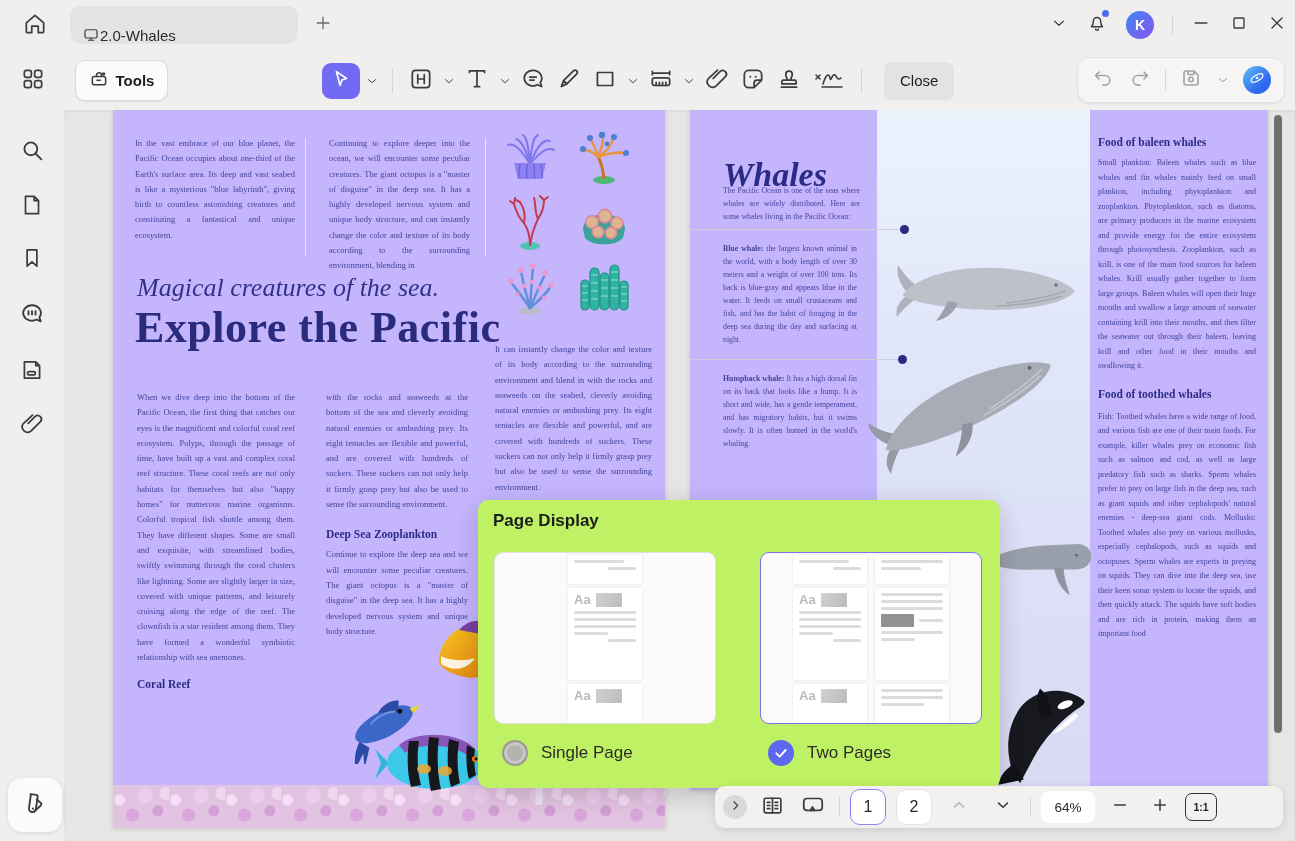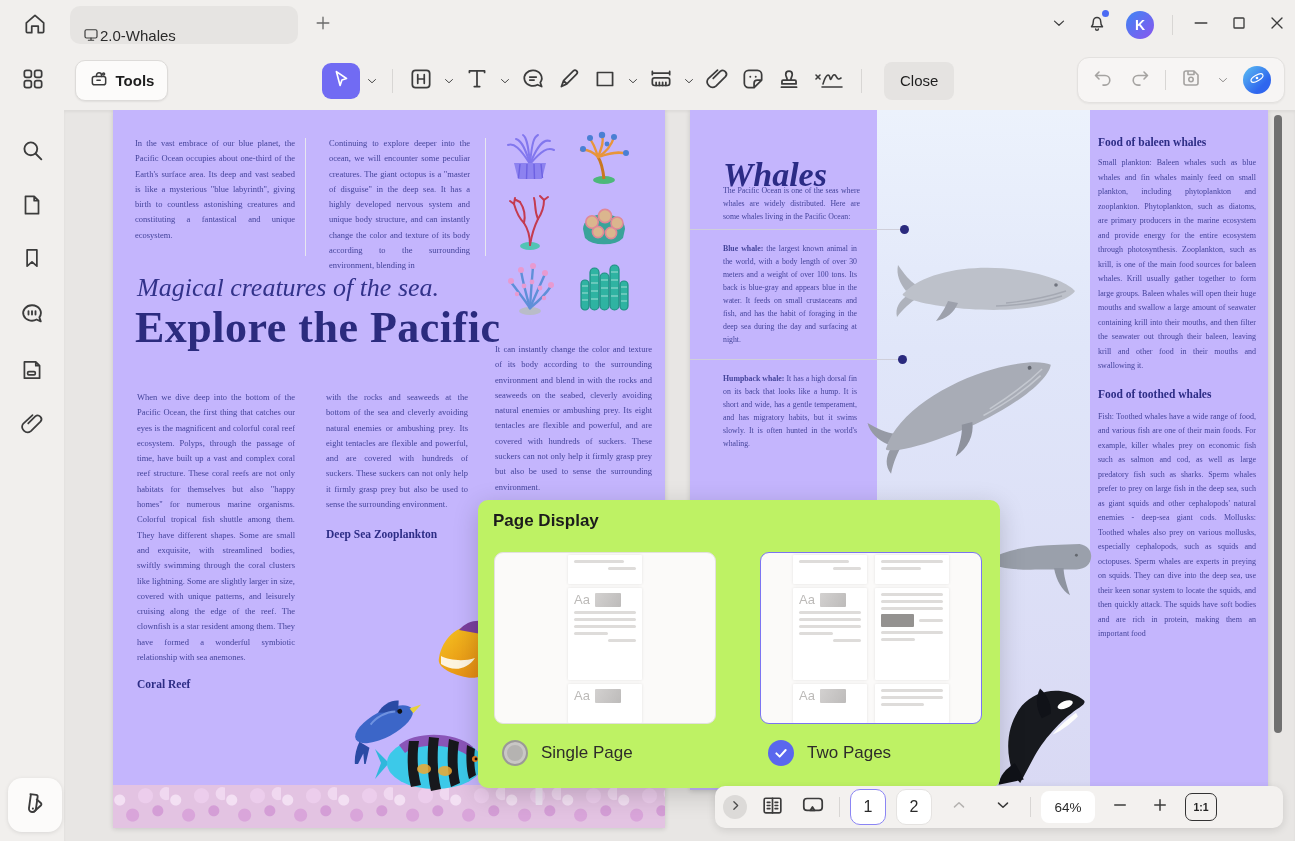--- a/index.html
+++ b/index.html
@@ -89,21 +89,21 @@
   .popup-title { position:absolute; left:15px; top:11px; font-size:17px; font-weight:bold; color:#1c1c1c; }
   .pv-card { position:absolute; top:52px; width:222px; height:172px; background:#fbfaf9; border-radius:9px;
              border:1px solid #e2e0de; display:flex; justify-content:center; gap:8px; overflow:hidden; padding-top:2px; }
   .pv-card.sel { border:1.6px solid #7b74f2; }
   .pv-col { width:74px; display:flex; flex-direction:column; gap:4px; }
   .pv-seg { background:#fff; box-shadow:0 0 3px rgba(0,0,0,.10); border-radius:1px; padding:5px 6px;
             display:flex; flex-direction:column; gap:4px; }
   .pv-line { height:3px; border-radius:2px; background:#dedcda; }
   .pv-line.short { width:55%; } .pv-line.right { align-self:flex-end; width:45%; }
   .pv-aa-row { display:flex; align-items:center; gap:5px; }
-  .pv-aa { font-size:13px; color:#bcbab8; font-weight:normal; line-height:14px; }
+  .pv-aa { font-size:13px; color:#bcbab8; font-weight:bold; line-height:14px; }
   .pv-img { width:26px; height:14px; background:linear-gradient(120deg,#d3d1d0,#bdbbba); border-radius:1px; }
   .pv-dense { width:34px; height:13px; background:#949290; border-radius:1px; }
   .opt-row { position:absolute; top:240px; display:flex; align-items:center; gap:13px; }
   .opt-label { font-size:17px; color:#2e2c2a; }
   .radio-off { width:26px; height:26px; border-radius:50%; background:#b5b3b1; border:2px solid #9b9997;
                box-shadow:inset 0 0 0 3px #c9c7c5; }
   .check-on { width:26px; height:26px; border-radius:50%; background:#5a67ee; display:flex; align-items:center; justify-content:center; }
 
   
   .bottombar { position:absolute; left:715px; top:786px; width:568px; height:42px; border-radius:10px;
@@ -459,20 +459,21 @@
       <div class="subtitle serif">Magical creatures of the sea.</div>
       <div class="big-title serif">Explore the Pacific</div>
 
       <div style="position:absolute; left:24px; top:280px; width:158px">
         <div class="body-txt">When we dive deep into the bottom of the Pacific Ocean, the first thing that catches our eyes is the magnificent and colorful coral reef ecosystem. Polyps, through the passage of time, have built up a vast and complex coral reef structure. These coral reefs are not only habitats for themselves but also "happy homes" for numerous marine organisms. Colorful tropical fish shuttle among them. They have different shapes. Some are small and exquisite, with streamlined bodies, swiftly swimming through the coral clusters like lightning. Some are slightly larger in size, covered with unique patterns, and leisurely cruising along the edge of the reef. The clownfish is a star resident among them. They have formed a wonderful symbiotic relationship with sea anemones.</div>
         <div class="doc-h" style="margin-top:13px">Coral Reef</div>
       </div>
       <div style="position:absolute; left:213px; top:280px; width:142px">
         <div class="body-txt">with the rocks and seaweeds at the bottom of the sea and cleverly avoiding natural enemies or ambushing prey. Its eight tentacles are flexible and powerful, and are covered with hundreds of suckers. These suckers can not only help it firmly grasp prey but also be used to sense the surrounding environment.</div>
         <div class="doc-h" style="margin-top:16px">Deep Sea Zooplankton</div>
+        <div class="body-txt" style="margin-top:7px">Continue to explore the deep sea and we will encounter some peculiar creatures. The giant octopus is a "master of disguise" in the deep sea. It has a highly developed nervous system and unique body structure.</div>
       </div>
       <div class="body-txt" style="position:absolute; left:382px; top:232px; width:157px">It can instantly change the color and texture of its body according to the surrounding environment and blend in with the rocks and seaweeds on the seabed, cleverly avoiding natural enemies or ambushing prey. Its eight tentacles are flexible and powerful, and are covered with hundreds of suckers. These suckers can not only help it firmly grasp prey but also be used to sense the surrounding environment.</div>
 
       <div class="pink-strip"></div>
 
       <svg style="position:absolute; left:378px; top:515px; z-index:2" width="95" height="180" viewBox="0 0 95 180">
           <g stroke="#eee2f2" stroke-width="7" fill="none" stroke-linecap="round">
             <path d="M48 178 V115"></path>
             <path d="M48 120 C32 96 27 70 33 42"></path>
             <path d="M48 120 C62 100 68 78 63 50"></path>

